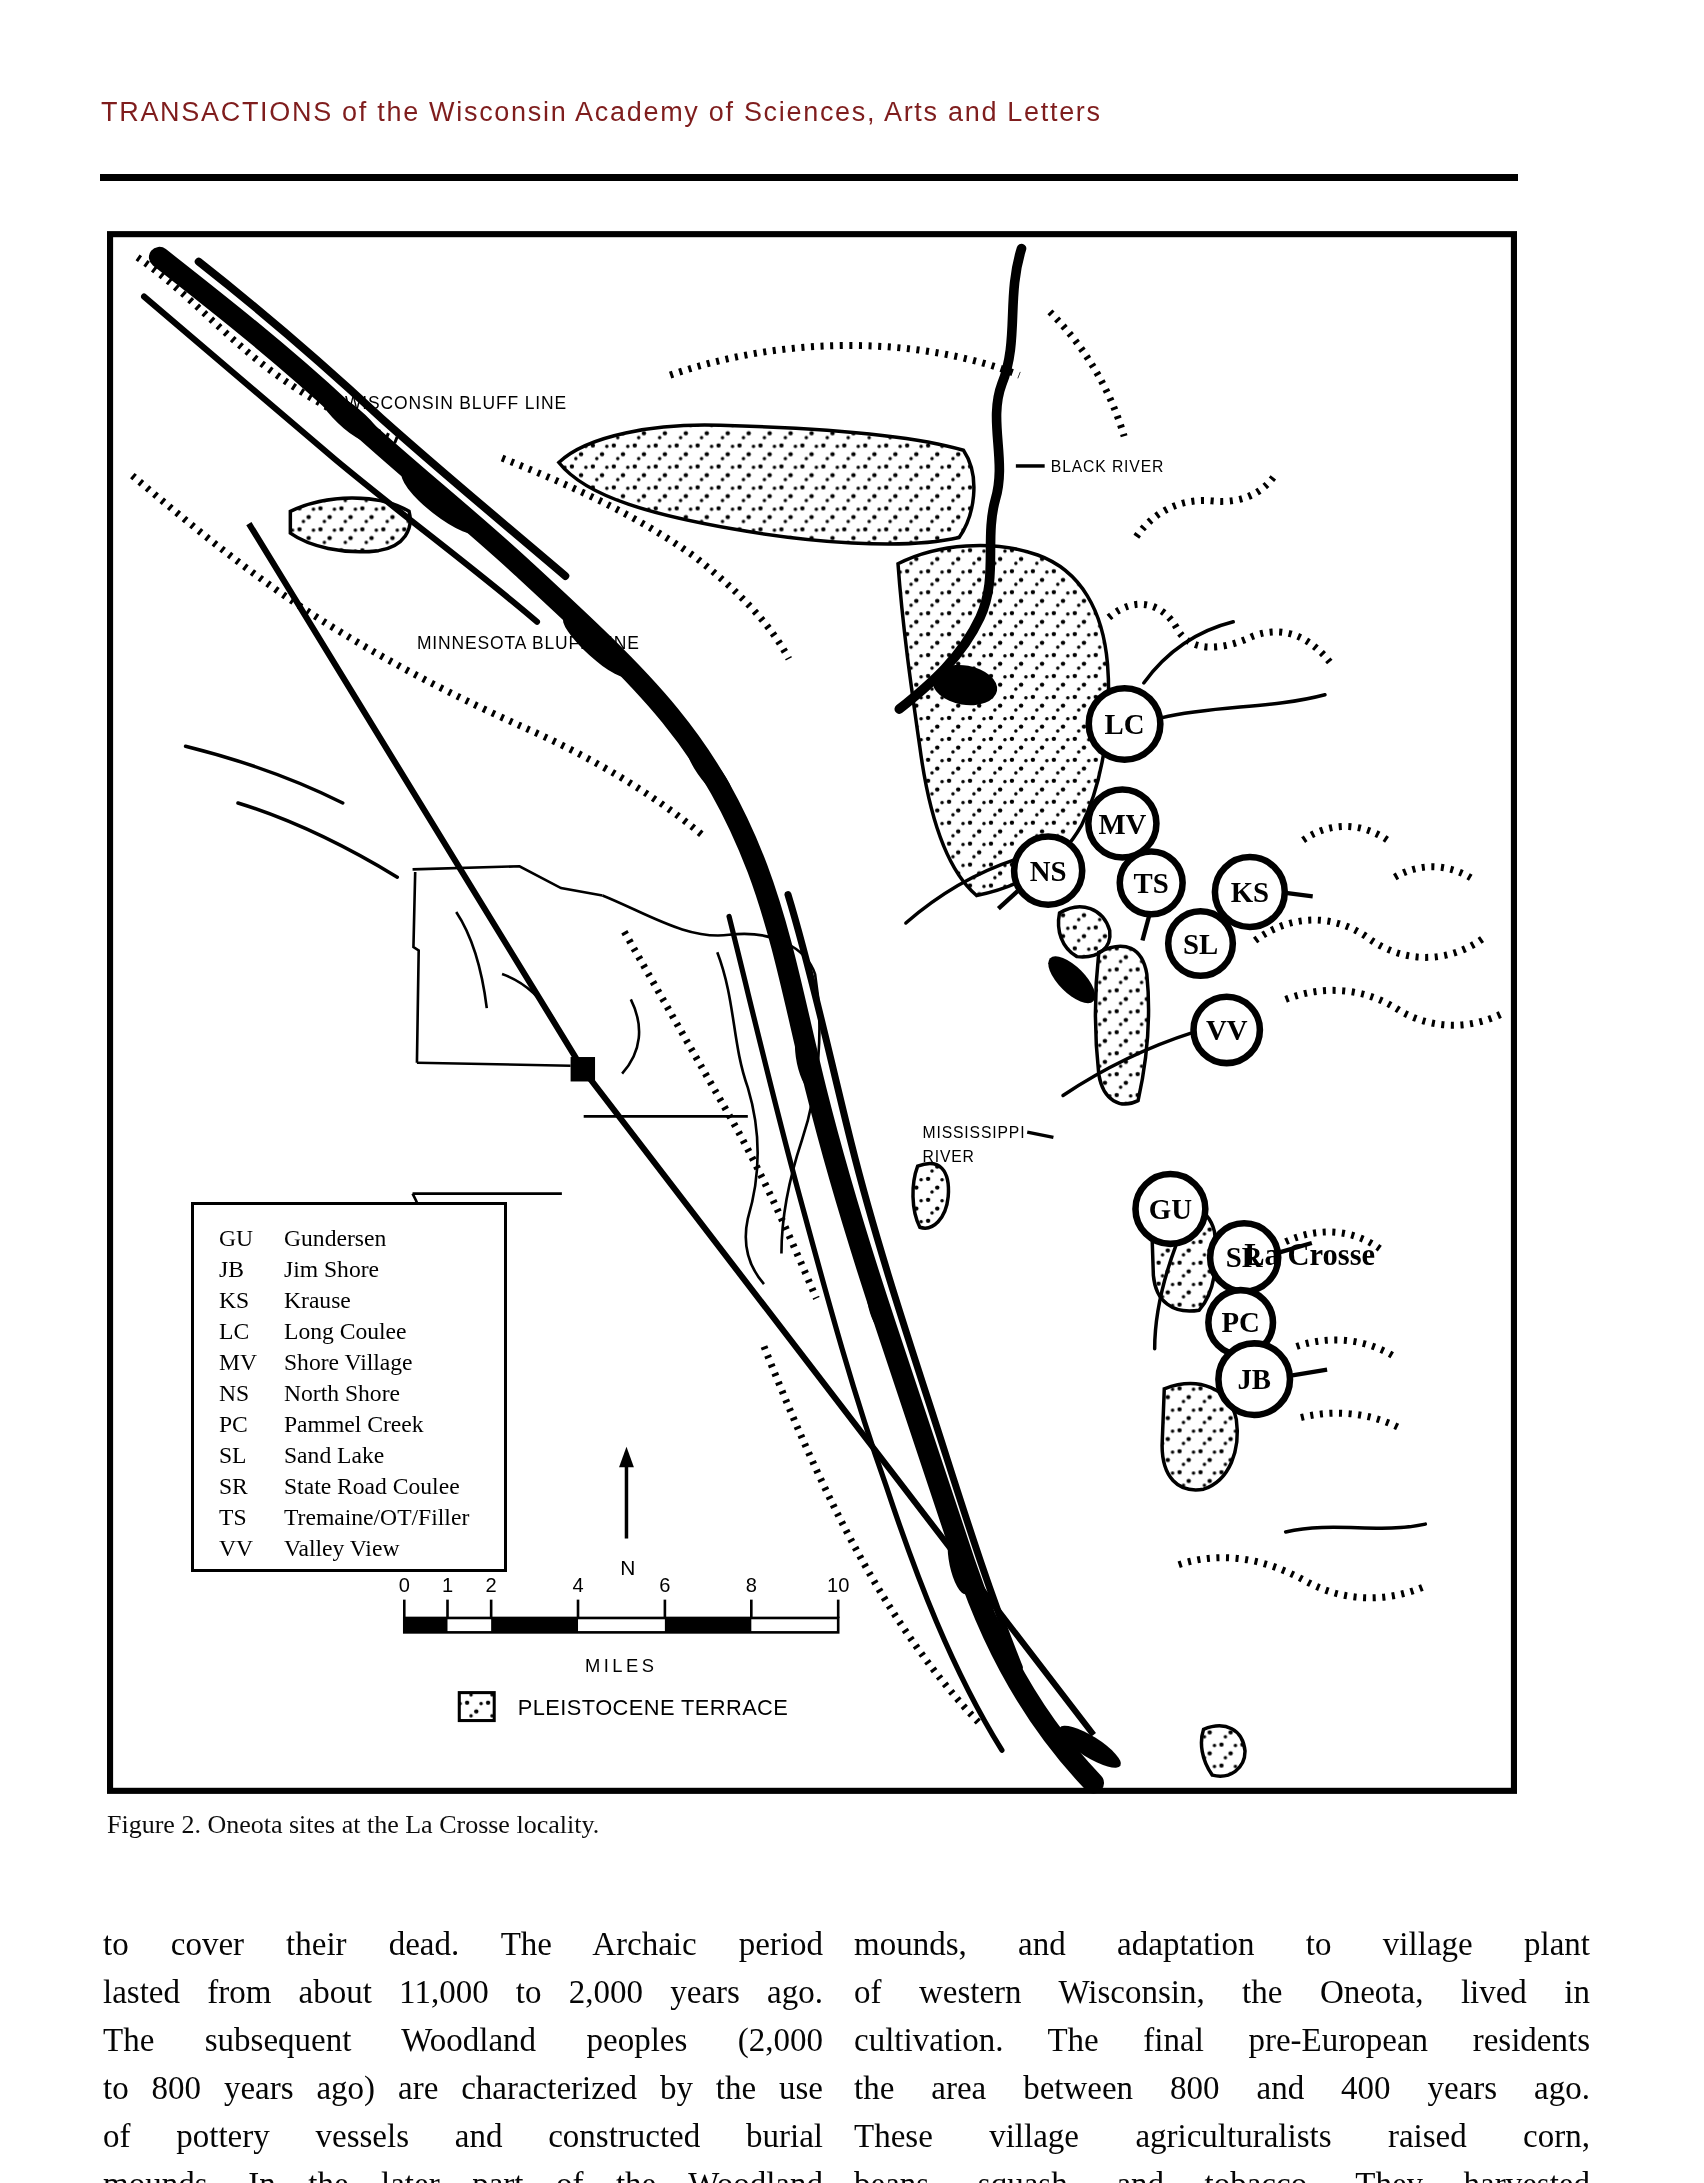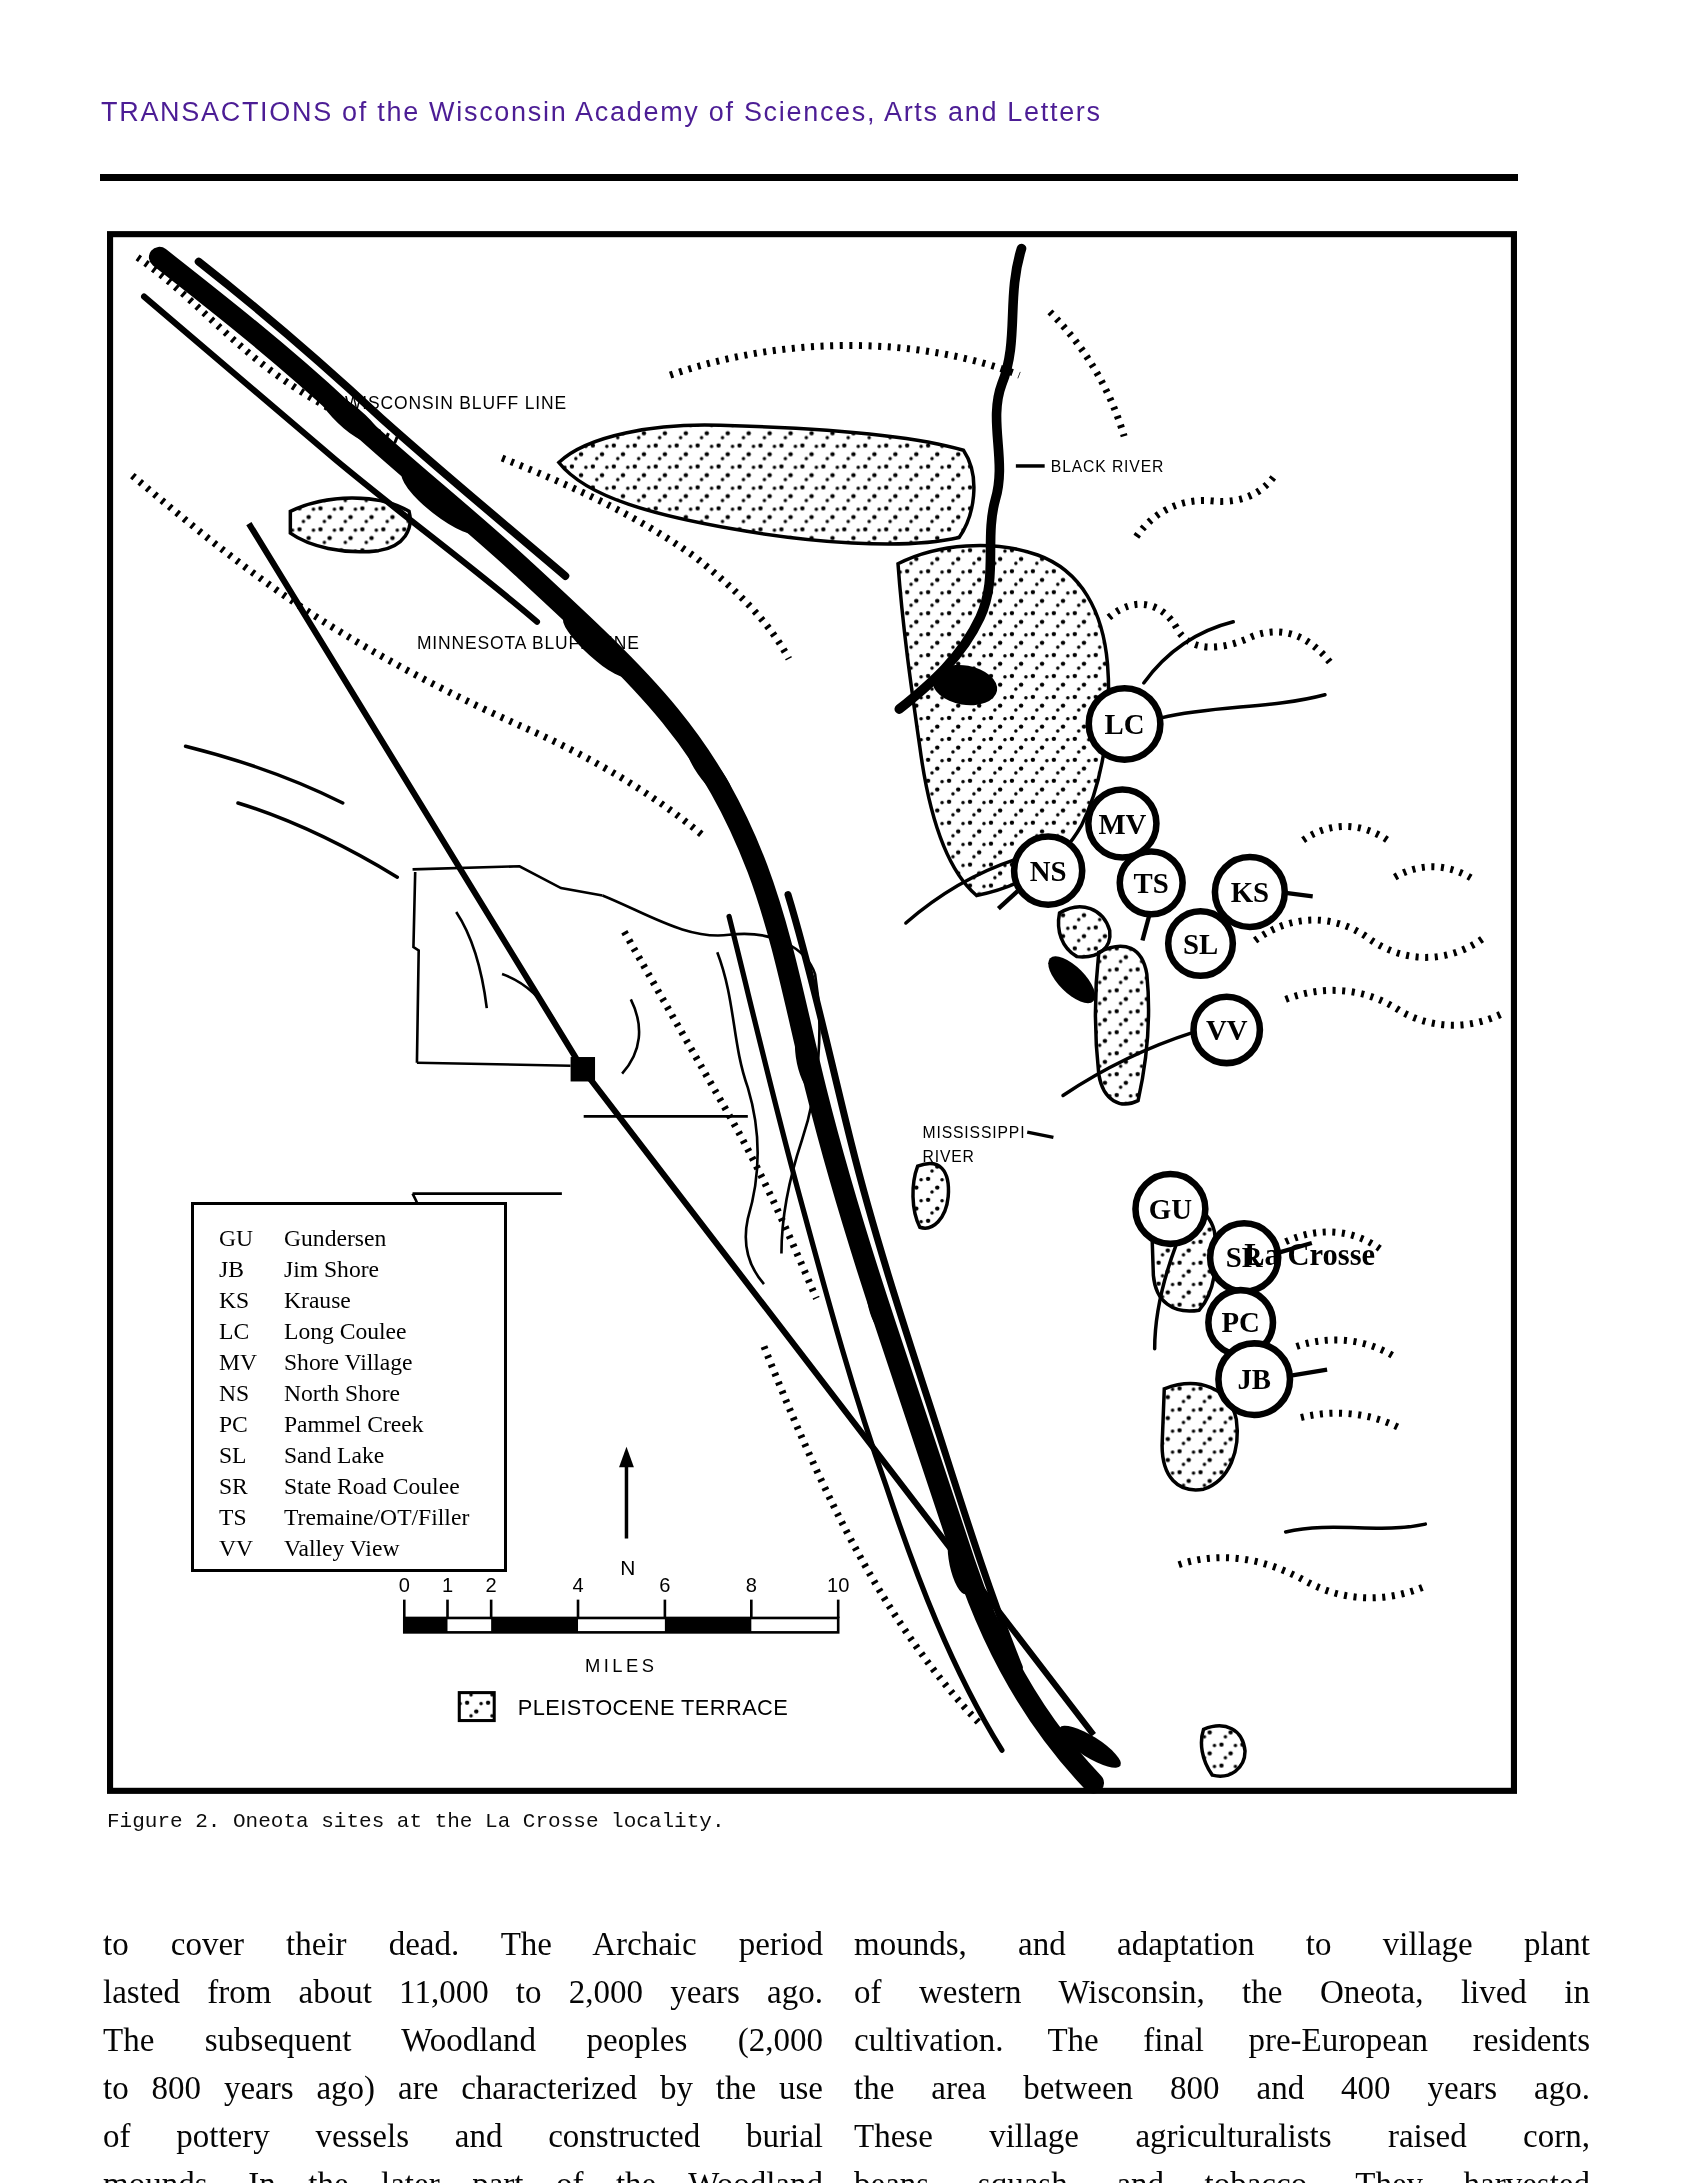--- a/index.html
+++ b/index.html
@@ -1,34 +1,34 @@
 <!DOCTYPE html>
 <html style="font-size:7px"><head>
 <meta charset="utf-8">
 <style>
   html,body{margin:0;padding:0;background:#e8e8e8;}
   #page{position:relative;width:1705px;height:2491px;background:#ffffff;color:#000;overflow:hidden;
         font-family:"Liberation Serif",serif;}
   
   #journal-header{position:absolute;left:101px;top:97px;width:1419px;
-      font-family:"Liberation Sans",sans-serif;font-size:27px;letter-spacing:1.7px;color:#4c1d95;
+      font-family:"Liberation Sans",sans-serif;font-size:27px;letter-spacing:1.7px;color:#7f1d1d;
       white-space:nowrap;}
   #header-rule{position:absolute;left:100px;top:174px;width:1418px;height:6.5px;background:#000;}
   
   #figure-box{position:absolute;left:107px;top:231px;width:1410px;height:1563px;}
   #figure-box svg{position:absolute;left:0;top:0;}
   .maplabel{font-family:"Liberation Sans",sans-serif;fill:#000;}
   .site-label{font-family:"Liberation Serif",serif;font-weight:bold;fill:#000;}
   #legend-panel{position:absolute;left:84px;top:971px;width:316px;height:370px;
       border:3.9px solid #000;background:#fff;box-sizing:border-box;padding:18.3px 0 0 25px;}
   .legend-row{display:grid;grid-template-columns:65px auto;height:31px;align-items:center;
       font-family:"Liberation Serif",serif;font-size:23.6px;white-space:nowrap;}
   
   #figure-caption{position:absolute;left:107px;top:1810px;width:961px;
-      font-family:Liberation Mono, monospace;font-size:21px;color:#0c0c0c;}
+      font-family:Liberation Serif, serif;font-size:26px;color:#0c0c0c;}
   
   .bodycol{position:absolute;top:1920px;font-size:33px;line-height:48px;color:#050505;}
   #col-left{left:103px;width:720px;}
   #col-right{left:854px;width:736px;}
   .jline{text-align:justify;text-align-last:justify;white-space:normal;}
 </style>
 </head>
 <body>
 
 <div id="page">

